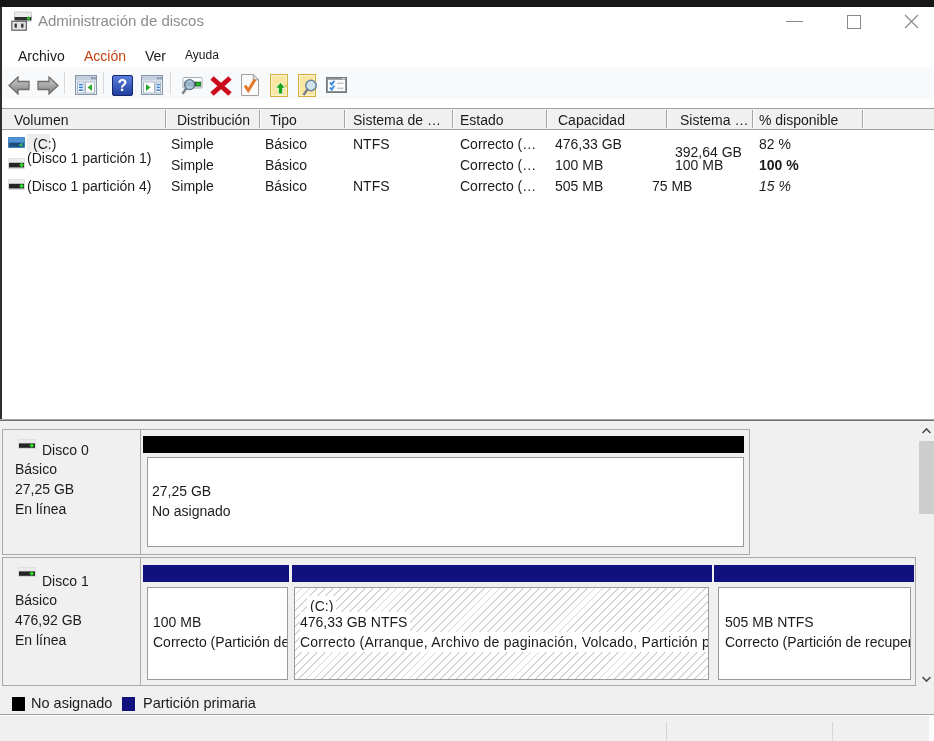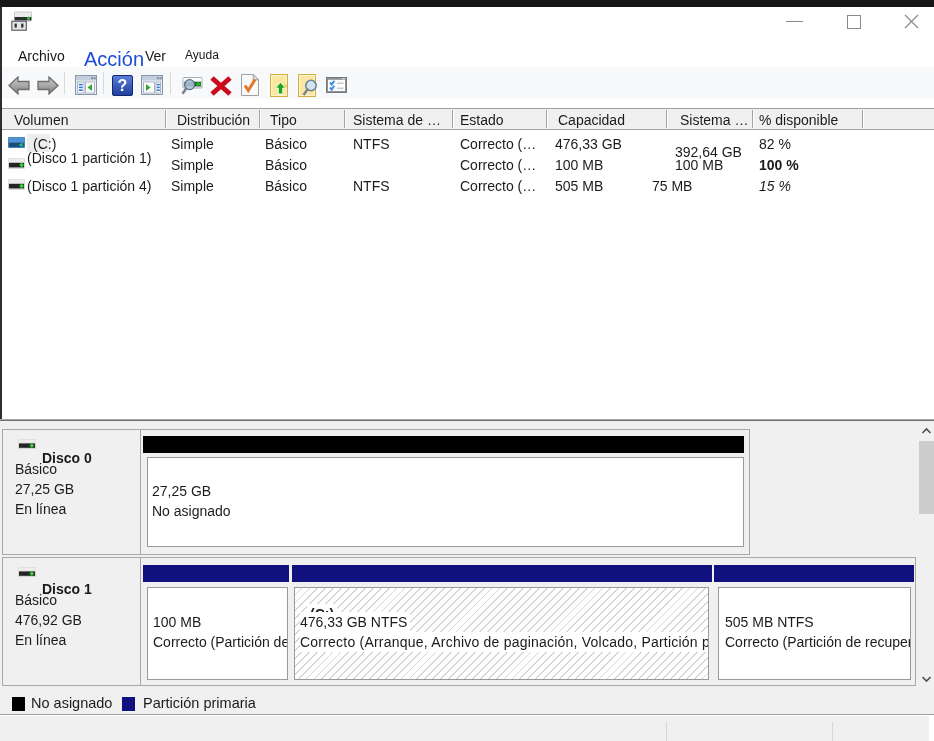--- a/index.html
+++ b/index.html
@@ -3,49 +3,50 @@
 <meta charset="utf-8">
 <style>
   html,body{margin:0;padding:0;}
   #root{position:relative;width:934px;height:741px;background:#fff;
         font-family:"Liberation Sans",sans-serif;overflow:hidden;}
   .abs{position:absolute;}
   .t13{font-size:14px;line-height:17px;color:#1b1b1b;white-space:nowrap;}
   .sep-v{position:absolute;width:1px;background:#d9d9d9;}
   .hsep{position:absolute;top:110px;width:1px;height:18px;background:#a3a3a3;box-shadow:1px 0 0 #fdfdfd;}
   .ht{top:112px;font-size:14px;line-height:16px;color:#1b1b1b;white-space:nowrap;}
-  .bt{font-weight:bold;margin-top:8px;}
+  .bt{font-weight:normal;}
   .dlabel{position:absolute;font-size:14px;line-height:20px;color:#1b1b1b;white-space:nowrap;}
 </style>
 </head>
 <body>
 <div id="root">
 
   <div class="abs" style="left:0;top:0;width:934px;height:7px;background:#171717;"></div>
 
   <div class="abs" style="left:0;top:7px;width:2px;height:734px;background:#2e2e2e;"></div>
 
   <svg class="abs" style="left:11px;top:11px;" width="21" height="20" viewBox="0 0 21 20">
     <rect x="3.5" y="1" width="17" height="5.5" rx="0.5" fill="#e9ebed" stroke="#b9bcbf" stroke-width="0.7"></rect>
     <rect x="3.5" y="6" width="17" height="3.6" fill="#2e2e2e"></rect>
     <rect x="3.8" y="9.6" width="16.4" height="1" fill="#c3c6c9"></rect>
     <path d="M16.2,8.8 L18.8,8.8 L18.8,7.2 L19.6,7.2 L17.5,5.2 L15.4,7.2 L16.2,7.2 Z" fill="#2fc52f"></path>
     <rect x="0.8" y="10.2" width="14.5" height="9" fill="#e2e4e6" stroke="#515457" stroke-width="1.1"></rect>
     <rect x="3.6" y="12.6" width="2.2" height="4" fill="#2c2c2c"></rect>
     <rect x="10.2" y="12.6" width="2.2" height="4" fill="#2c2c2c"></rect>
   </svg>
+  <div class="abs" style="left:38px;top:12px;font-size:15px;color:#8b8b8b;">Administración de discos</div>
 
   <div class="abs" style="left:786px;top:21px;width:17px;height:1px;background:#8a8a8a;"></div>
   <div class="abs" style="left:847px;top:15px;width:12px;height:12px;border:1px solid #8a8a8a;"></div>
   <svg class="abs" style="left:904px;top:14px;" width="15" height="15">
     <path d="M1,1 L14,14 M14,1 L1,14" stroke="#8a8a8a" stroke-width="1.2" fill="none"></path>
   </svg>
 
   <div class="abs" style="left:18px;top:48px;font-size:14px;color:#191919;">Archivo</div>
-  <div class="abs" style="left:84px;top:48px;font-size:20px;color:#1d4ed8;">Acción</div>
+  <div class="abs" style="left:84px;top:48px;font-size:14px;color:#c2410c;">Acción</div>
   <div class="abs" style="left:145px;top:48px;font-size:14px;color:#191919;">Ver</div>
   <div class="abs" style="left:185px;top:48px;font-size:12px;color:#191919;">Ayuda</div>
 
   <div class="abs" style="left:2px;top:67px;width:932px;height:32px;background:#f8f9fb;"></div>
   <div class="sep-v" style="left:64px;top:72px;height:22px;"></div>
   <div class="sep-v" style="left:103px;top:72px;height:22px;"></div>
   <div class="sep-v" style="left:170px;top:72px;height:22px;"></div>
 
   <svg class="abs" style="left:8px;top:76px;" width="22" height="19" viewBox="0 0 22 19">
     <defs>

